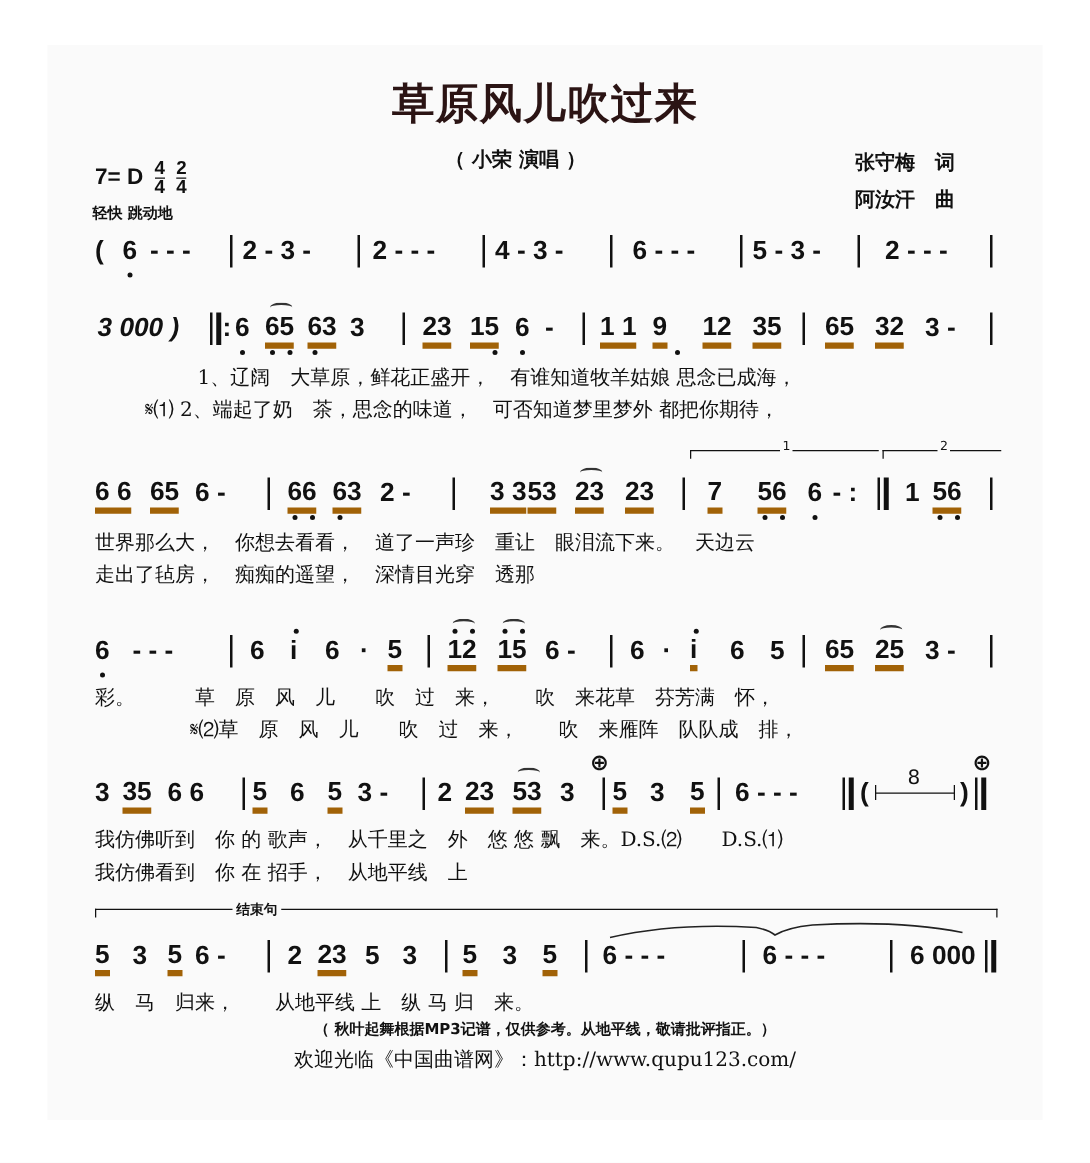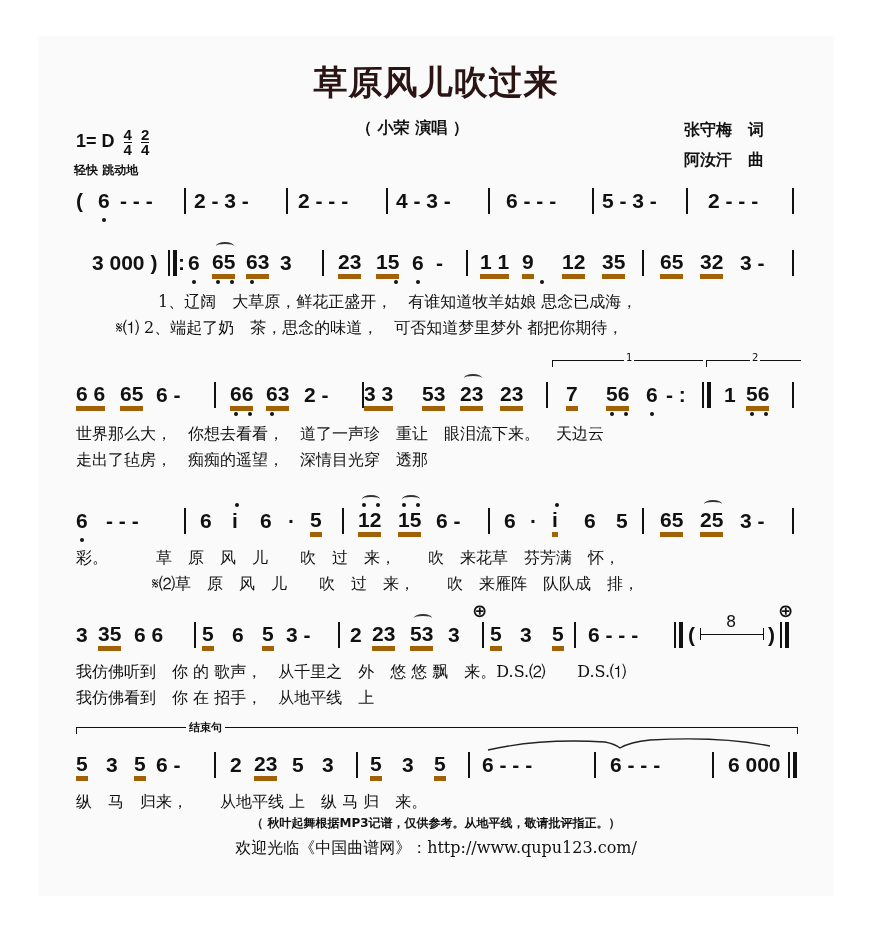--- a/index.html
+++ b/index.html
@@ -48,21 +48,21 @@
 <body>
 
 <div class="card"></div>
 
 <div class="abs title">草原风儿吹过来</div>
 <div class="abs subtitle">（ 小荣 演唱 ）</div>
 <div class="abs credit" style="left:684px;top:120px;">张守梅　词</div>
 <div class="abs credit" style="left:684px;top:150px;">阿汝汗　曲</div>
 
 <div class="abs keysig">
-  <span>1= D</span>
+  <span>7= D</span>
   <span class="frac"><span class="num">4</span><span>4</span></span>
   <span class="frac"><span class="num">2</span><span>4</span></span>
 </div>
 <div class="abs tempo">轻快 跳动地</div>
 
 <div id="score">
     <div class="row" style="top: 188px;">
       <span class="tok" style="left: 0px;">(</span>
       <span class="tok" style="left: 22px;">6</span>
       <div class="dot" style="left: 26px; top: 30px;"></div>
@@ -75,21 +75,21 @@
       <span class="tok" style="left: 320px;">4 - 3 -</span>
       <div class="bar" style="left: 412px;"></div>
       <span class="tok" style="left: 430px;">6 - - -</span>
       <div class="bar" style="left: 516px;"></div>
       <span class="tok" style="left: 526px;">5 - 3 -</span>
       <div class="bar" style="left: 610px;"></div>
       <span class="tok" style="left: 632px;">2 - - -</span>
       <div class="bar" style="left: 716px;"></div>
     </div>
     <div class="row" style="top: 250px;">
-      <span class="tok" style="left: 16px;">3 000 )</span>
+      <span class="tok" style="left: 2px; font-style: italic;">3 000 )</span>
       <div class="dbl" style="left: 92px;"></div>
       <span class="tok" style="left: 102px;">:</span>
       <span class="tok" style="left: 112px;">6</span>
       <div class="dot" style="left: 116px; top: 30px;"></div>
       <span class="tok ul" style="left: 136px;">65</span>
       <div class="dot" style="left: 140px; top: 30px;"></div>
       <div class="dot" style="left: 154px; top: 30px;"></div>
       <div class="arc" style="left: 140px; top: -8px; width: 18px;"></div>
       <span class="tok ul" style="left: 170px;">63</span>
       <div class="dot" style="left: 174px; top: 30px;"></div>
@@ -118,21 +118,21 @@
       <span class="tok ul" style="left: 44px;">65</span>
       <span class="tok" style="left: 80px;">6 -</span>
       <div class="bar" style="left: 138px;"></div>
       <span class="tok ul" style="left: 154px;">66</span>
       <div class="dot" style="left: 158px; top: 30px;"></div>
       <div class="dot" style="left: 172px; top: 30px;"></div>
       <span class="tok ul" style="left: 190px;">63</span>
       <div class="dot" style="left: 194px; top: 30px;"></div>
       <span class="tok" style="left: 228px;">2 -</span>
       <div class="bar" style="left: 286px;"></div>
-      <span class="tok ul" style="left: 288px;">3 3</span>
+      <span class="tok ul" style="left: 316px;">3 3</span>
       <span class="tok ul" style="left: 346px;">53</span>
       <span class="tok ul" style="left: 384px;">23</span>
       <div class="arc" style="left: 388px; top: -8px; width: 18px;"></div>
       <span class="tok ul" style="left: 424px;">23</span>
       <div class="bar" style="left: 470px;"></div>
       <span class="tok ul" style="left: 490px;">7</span>
       <span class="tok ul" style="left: 530px;">56</span>
       <div class="dot" style="left: 534px; top: 30px;"></div>
       <div class="dot" style="left: 548px; top: 30px;"></div>
       <span class="tok" style="left: 570px;">6</span>

